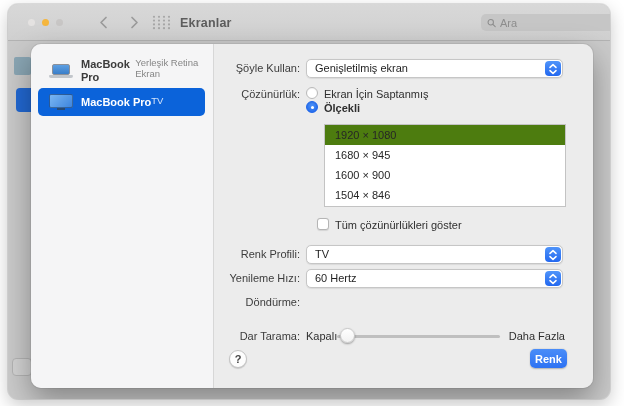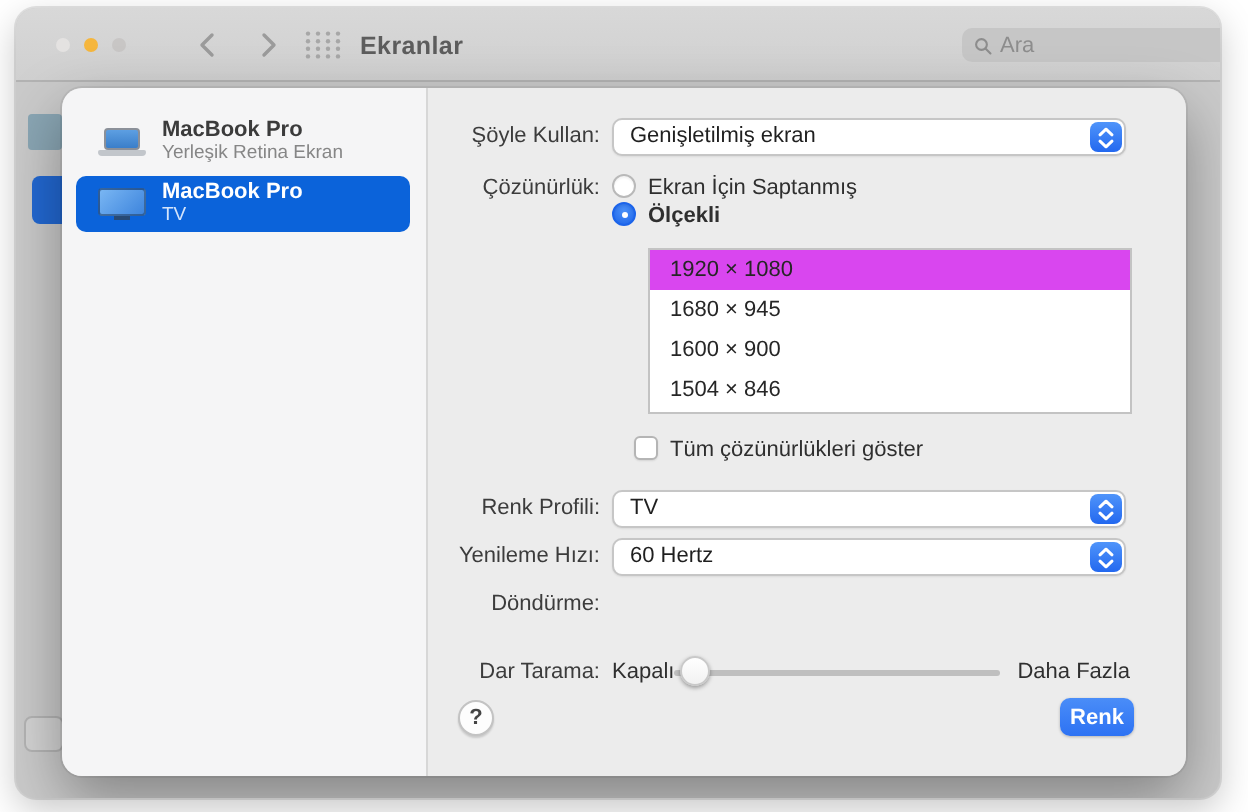--- a/index.html
+++ b/index.html
@@ -36,21 +36,21 @@
   
   .dialog { position:absolute; left:23px; top:40px; width:562px; height:344px;
     border-radius:10px; overflow:hidden; display:flex;
     box-shadow:0 12px 30px rgba(0,0,0,.35), 0 0 0 1px rgba(0,0,0,.06); }
   .d-side { width:183px; background:#f5f5f6; border-right:1px solid #d7d7d7; position:relative; }
   .d-main { flex:1; background:#ececec; position:relative; font-size:11px; color:#2f2f2f; }
   
   .src-item { position:absolute; left:7px; right:8px; height:28px; border-radius:5px;
     display:flex; align-items:center; padding-left:11px; gap:8px; }
   .src-item.selected { background:#0b63da; }
-  .src-txt { display:flex; flex-direction:column; line-height:1.15; }
+  .src-txt { display:flex; flex-direction:row; line-height:1.15; }
   .src-title { font-size:11px; font-weight:700; color:#3b3b3b; }
   .src-sub { font-size:9.5px; color:#868686; }
   .selected .src-title { color:#fff; }
   .selected .src-sub { color:#d4e4fb; }
   .icon-laptop { width:24px; height:16px; position:relative; flex:0 0 24px; }
   .icon-laptop .scr { position:absolute; left:3px; top:1px; width:18px; height:11px;
     background:linear-gradient(#5d9fe2,#3a7ec9); border:1px solid #8b9099; border-radius:2px; }
   .icon-laptop .base { position:absolute; left:0; top:12px; width:24px; height:3px;
     background:#c2c6cb; border-radius:1px 1px 2px 2px; }
   .icon-tv { width:24px; height:17px; position:relative; flex:0 0 24px; }
@@ -66,21 +66,21 @@
     background:linear-gradient(#4f94fa,#2368ef); display:flex; align-items:center; justify-content:center; }
   .radio { position:absolute; width:12px; height:12px; border-radius:50%;
     background:#fff; border:1px solid #b9b9b9; box-shadow:inset 0 1px 1px rgba(0,0,0,.05); }
   .radio.on { background:radial-gradient(circle at 50% 35%, #4b90f7, #1c64ea); border-color:#1c64ea; }
   .radio.on::after { content:""; position:absolute; left:3.5px; top:3.5px; width:3px; height:3px;
     border-radius:50%; background:#fff; }
   .radio-lbl { position:absolute; color:#2f2f2f; }
   .res-list { position:absolute; left:110px; top:80px; width:242px; height:83px;
     background:#fff; border:1px solid #c3c3c3; }
   .res-row { height:20px; line-height:20px; padding-left:10px; font-size:11px; color:#262626; }
-  .res-row.sel { background:#d946ef; }
+  .res-row.sel { background:#4d7c0f; }
   .checkbox { position:absolute; left:103px; top:174px; width:12px; height:12px;
     background:#fff; border:1px solid #b5b5b5; border-radius:3px; box-shadow:0 .5px 1px rgba(0,0,0,.1); }
   .slider-track { position:absolute; left:123px; top:291px; width:163px; height:3px;
     background:#bfbfbf; border-radius:2px; }
   .slider-thumb { position:absolute; left:126px; top:284px; width:15px; height:15px; border-radius:50%;
     background:linear-gradient(#ffffff,#f2f2f2); border:1px solid #c9c9c9;
     box-shadow:0 1px 2px rgba(0,0,0,.35); }
   .help-btn { position:absolute; left:15px; top:306px; width:18px; height:18px; border-radius:50%;
     background:#fdfdfd; border:1px solid #c3c3c3; box-shadow:0 1px 1px rgba(0,0,0,.15);
     display:flex; align-items:center; justify-content:center; font-size:11px; color:#444; font-weight:700; }

